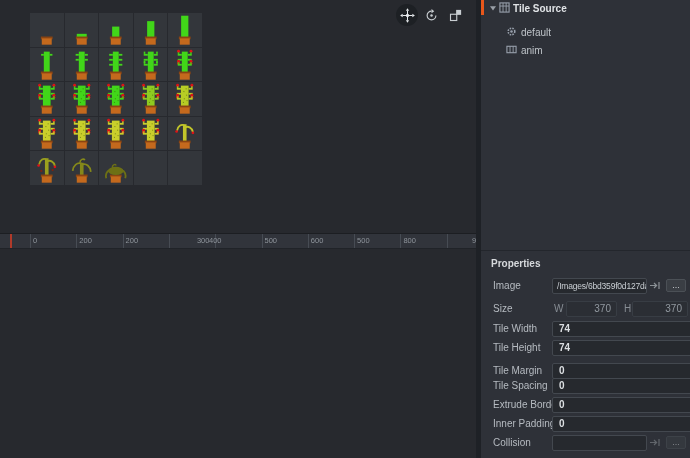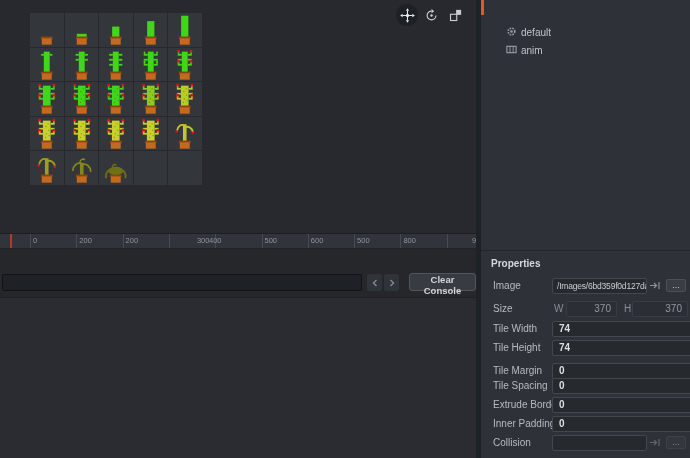--- a/index.html
+++ b/index.html
@@ -496,41 +496,42 @@
       <div class="tick-label" style="left: 310.8px;">600</div>
       <div class="tick" style="left: 354.1px;"></div>
       <div class="tick-label" style="left: 357.1px;">500</div>
       <div class="tick" style="left: 400.4px;"></div>
       <div class="tick-label" style="left: 403.4px;">800</div>
       <div class="tick" style="left: 446.7px;"></div>
       <div class="tick-label" style="left: 425px; padding-left: 47px;">900</div>
       <div id="ruler-marker" style="left: 10px; background: rgb(176, 58, 42);"></div>
     </div>
 
-  <div id="console">
-    <input id="console-input" type="text" value="" style="">
-    <button class="nav-btn" style="left:367px">
-      <svg width="8" height="8" viewBox="0 0 8 8">
-        <path d="M5.5,1 L2.5,4 L5.5,7" fill="none" stroke="#858b92" stroke-width="1.4"></path>
-        </svg>
-    </button>
-    <button class="nav-btn" style="left:384px">
-      <svg width="8" height="8" viewBox="0 0 8 8">
-        <path d="M2.5,1 L5.5,4 L2.5,7" fill="none" stroke="#858b92" stroke-width="1.4"></path>
-        </svg>
-    </button>
-    <button id="clear-console">Clear Console</button>
-    <div id="console-output"></div>
-  </div>
 
   <div id="divider"></div>
 
   <div id="panel">
     <div id="outline">
       <div id="outline-selection" style="background: rgb(232, 87, 27);"></div>
+      <div class="tree-row" id="tree-root" style="top:0">
+        <span style="margin-left:8px">
+          <svg width="8" height="8" viewBox="0 0 8 8">
+              <path d="M1,2.2 L7,2.2 L4,6.4 Z" fill="#9aa0a8"></path>
+            </svg>
+        </span>
+        <span style="margin-left:2px">
+          <svg width="11" height="11" viewBox="0 0 12 12">
+            <rect x="1" y="1" width="10" height="10" fill="none" stroke="#98a0ac" stroke-width="1.2"></rect>
+            <line x1="4.4" y1="1" x2="4.4" y2="11" stroke="#98a0ac" stroke-width="1"></line>
+            <line x1="7.8" y1="1" x2="7.8" y2="11" stroke="#98a0ac" stroke-width="1"></line>
+            <line x1="1" y1="4.4" x2="11" y2="4.4" stroke="#98a0ac" stroke-width="1"></line>
+          </svg>
+        </span>
+        <span class="lbl" style="margin-left:3px">Tile Source</span>
+      </div>
       <div id="tree-children">
           <div class="tree-row" style="top: 24px;">
             <span style="margin-left:25px"><svg width="11" height="11" viewBox="0 0 12 12">
      <circle cx="6" cy="6" r="3.6" fill="none" stroke="#98a0ac" stroke-width="1.7" stroke-dasharray="1.7 1.2"></circle>
      <circle cx="6" cy="6" r="1.4" fill="#98a0ac"></circle>
               </svg></span>
                  <span class="lbl" style="margin-left:4px">default</span>
           </div>
           <div class="tree-row" style="top: 42px;">
             <span style="margin-left:25px"><svg width="11" height="11" viewBox="0 0 12 12">

